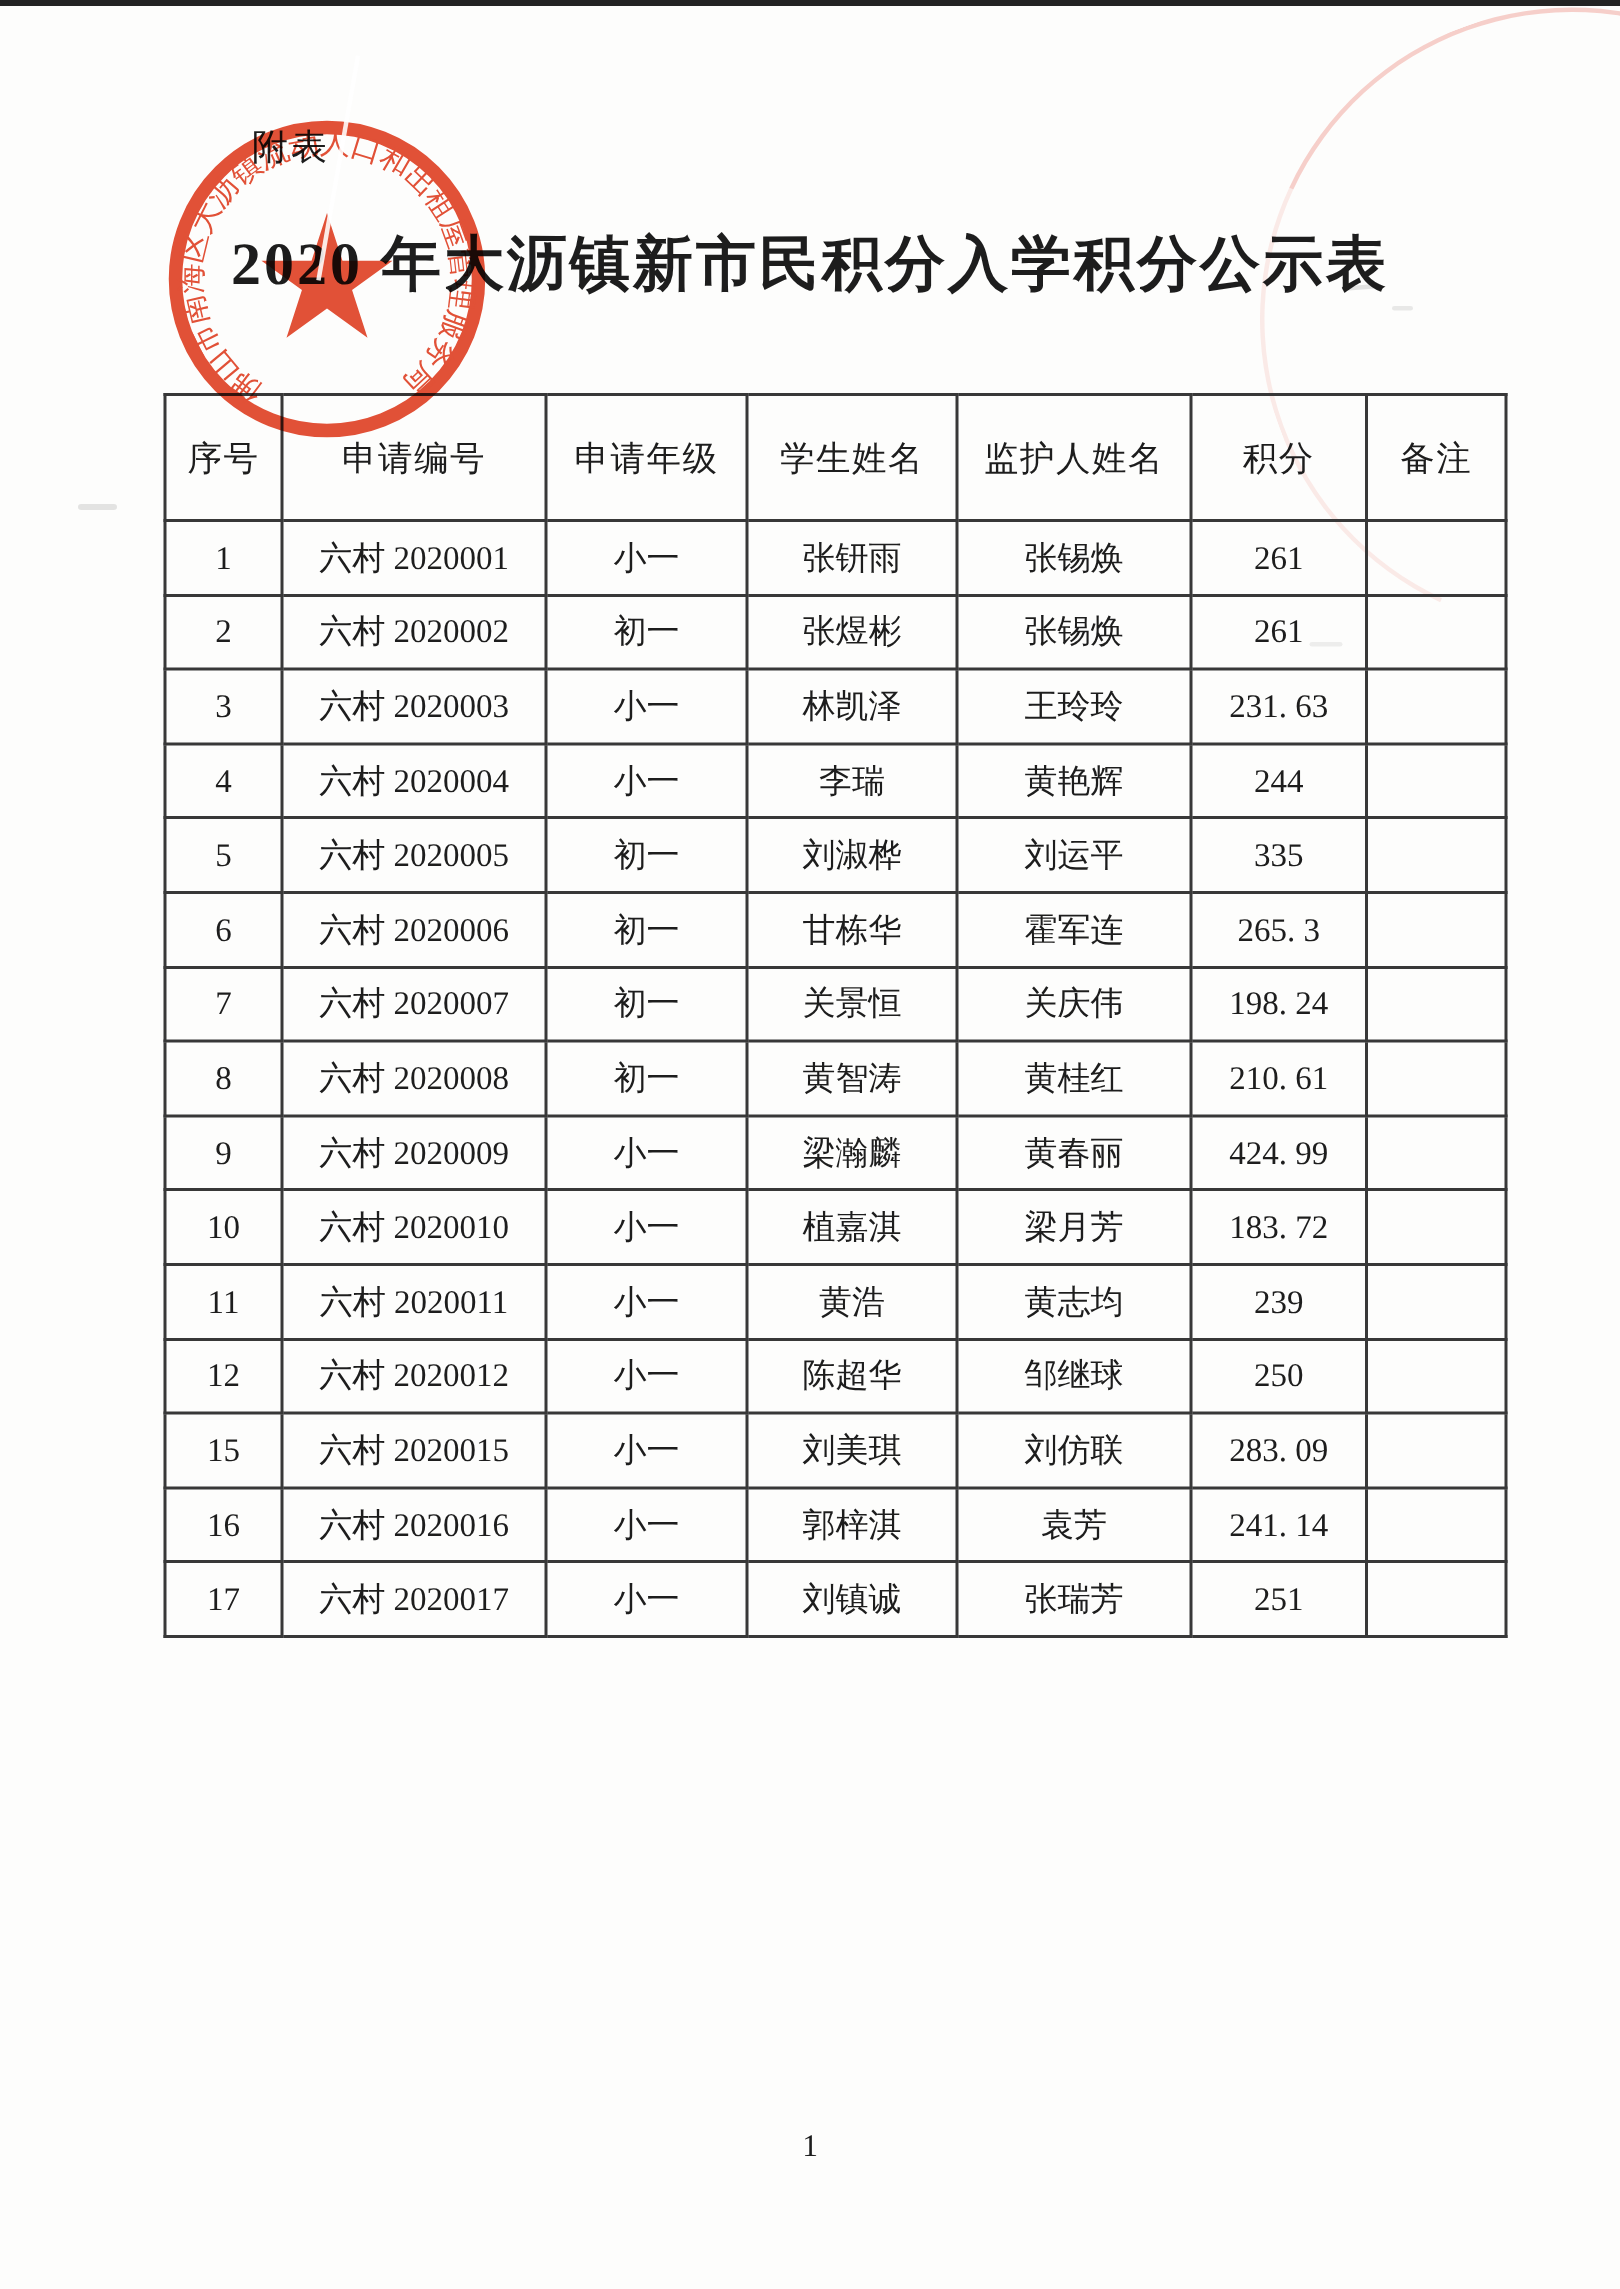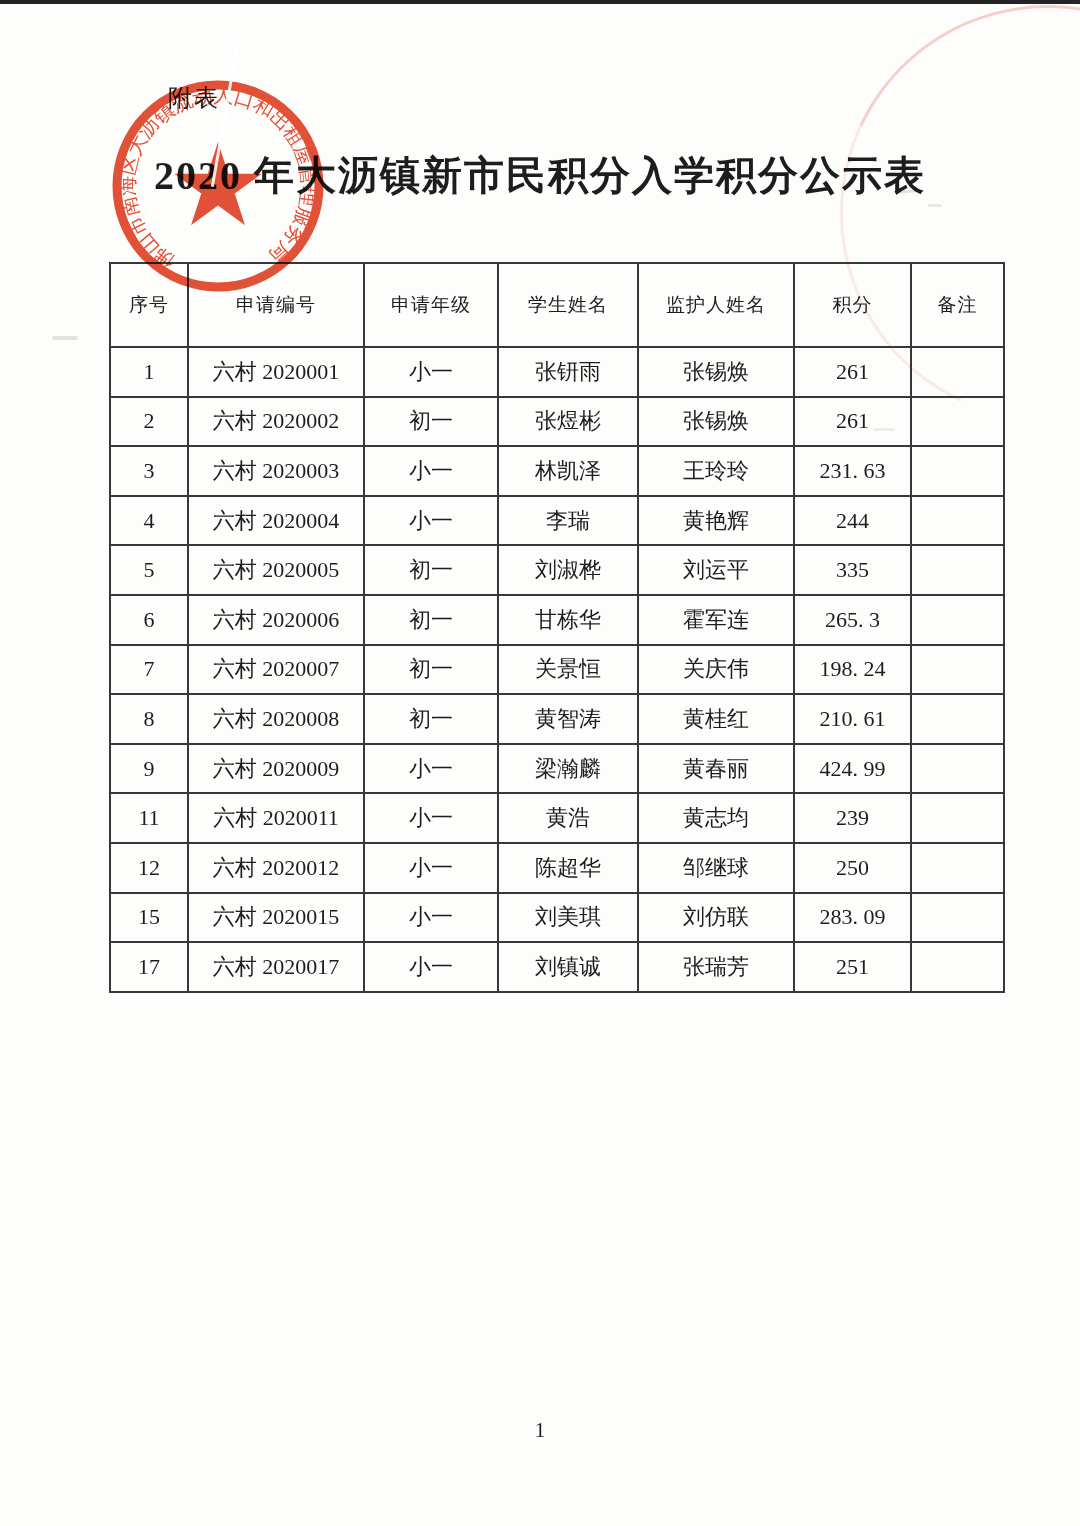--- a/index.html
+++ b/index.html
@@ -30,21 +30,21 @@
   .smudge-4{left:873px;top:428px;width:22px;height:3px;opacity:.6;}
 
   table.score-table{
     position:absolute;left:109px;top:262px;width:894px;z-index:2;
     border-collapse:collapse;table-layout:fixed;background:transparent;
   }
   .score-table th,.score-table td{
     border:2px solid #383838;text-align:center;vertical-align:middle;
     font-weight:400;padding:0;overflow:hidden;white-space:nowrap;
   }
-  .score-table th{height:82px;font-size:19px;letter-spacing:1px;}
+  .score-table th{height:82px;font-size:23px;letter-spacing:1px;}
   .score-table td{height:47.6px;font-size:22px;}
   .page-number{position:absolute;left:0;top:1418px;width:1080px;text-align:center;font-size:21px;}
 </style>
 </head>
 <body>
 
 <div class="page">
 
   <div class="top-scan-bar"></div>
   <div class="faint-seal-ghost"></div>
@@ -166,20 +166,29 @@
         <tr>
           <td>9</td>
           <td>六村 2020009</td>
           <td>小一</td>
           <td>梁瀚麟</td>
           <td>黄春丽</td>
           <td>424. 99</td>
           <td></td>
         </tr>
         <tr>
+          <td>10</td>
+          <td>六村 2020010</td>
+          <td>小一</td>
+          <td>植嘉淇</td>
+          <td>梁月芳</td>
+          <td>183. 72</td>
+          <td></td>
+        </tr>
+        <tr>
           <td>11</td>
           <td>六村 2020011</td>
           <td>小一</td>
           <td>黄浩</td>
           <td>黄志均</td>
           <td>239</td>
           <td></td>
         </tr>
         <tr>
           <td>12</td>
@@ -193,20 +202,29 @@
         <tr>
           <td>15</td>
           <td>六村 2020015</td>
           <td>小一</td>
           <td>刘美琪</td>
           <td>刘仿联</td>
           <td>283. 09</td>
           <td></td>
         </tr>
         <tr>
+          <td>16</td>
+          <td>六村 2020016</td>
+          <td>小一</td>
+          <td>郭梓淇</td>
+          <td>袁芳</td>
+          <td>241. 14</td>
+          <td></td>
+        </tr>
+        <tr>
           <td>17</td>
           <td>六村 2020017</td>
           <td>小一</td>
           <td>刘镇诚</td>
           <td>张瑞芳</td>
           <td>251</td>
           <td></td>
         </tr>
       </tbody>
   </table>

